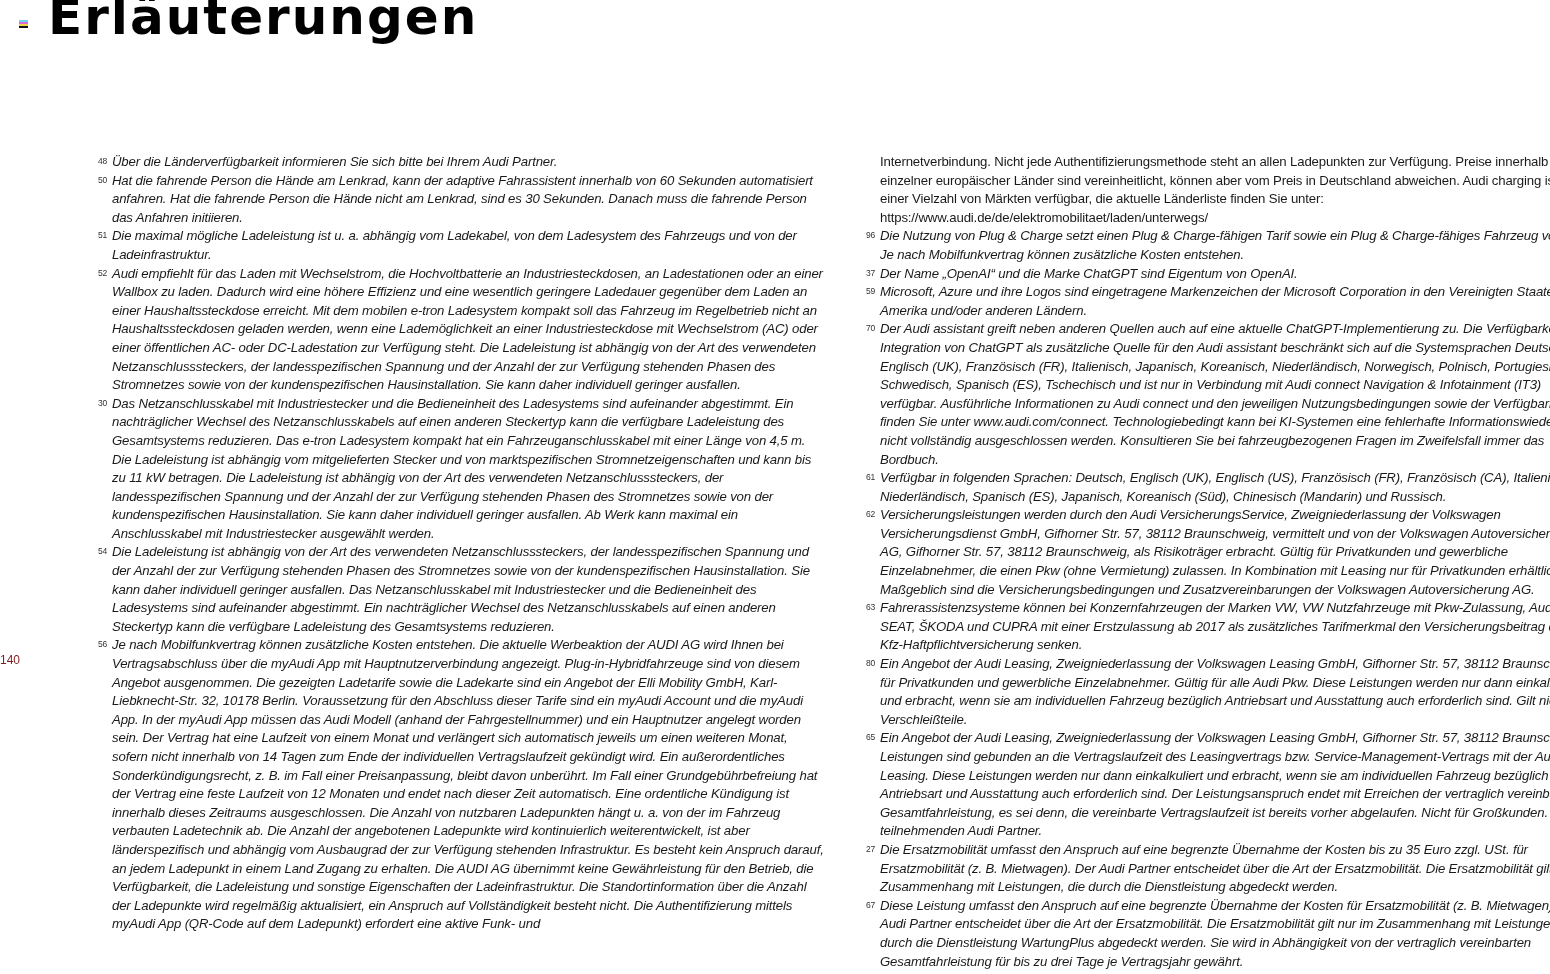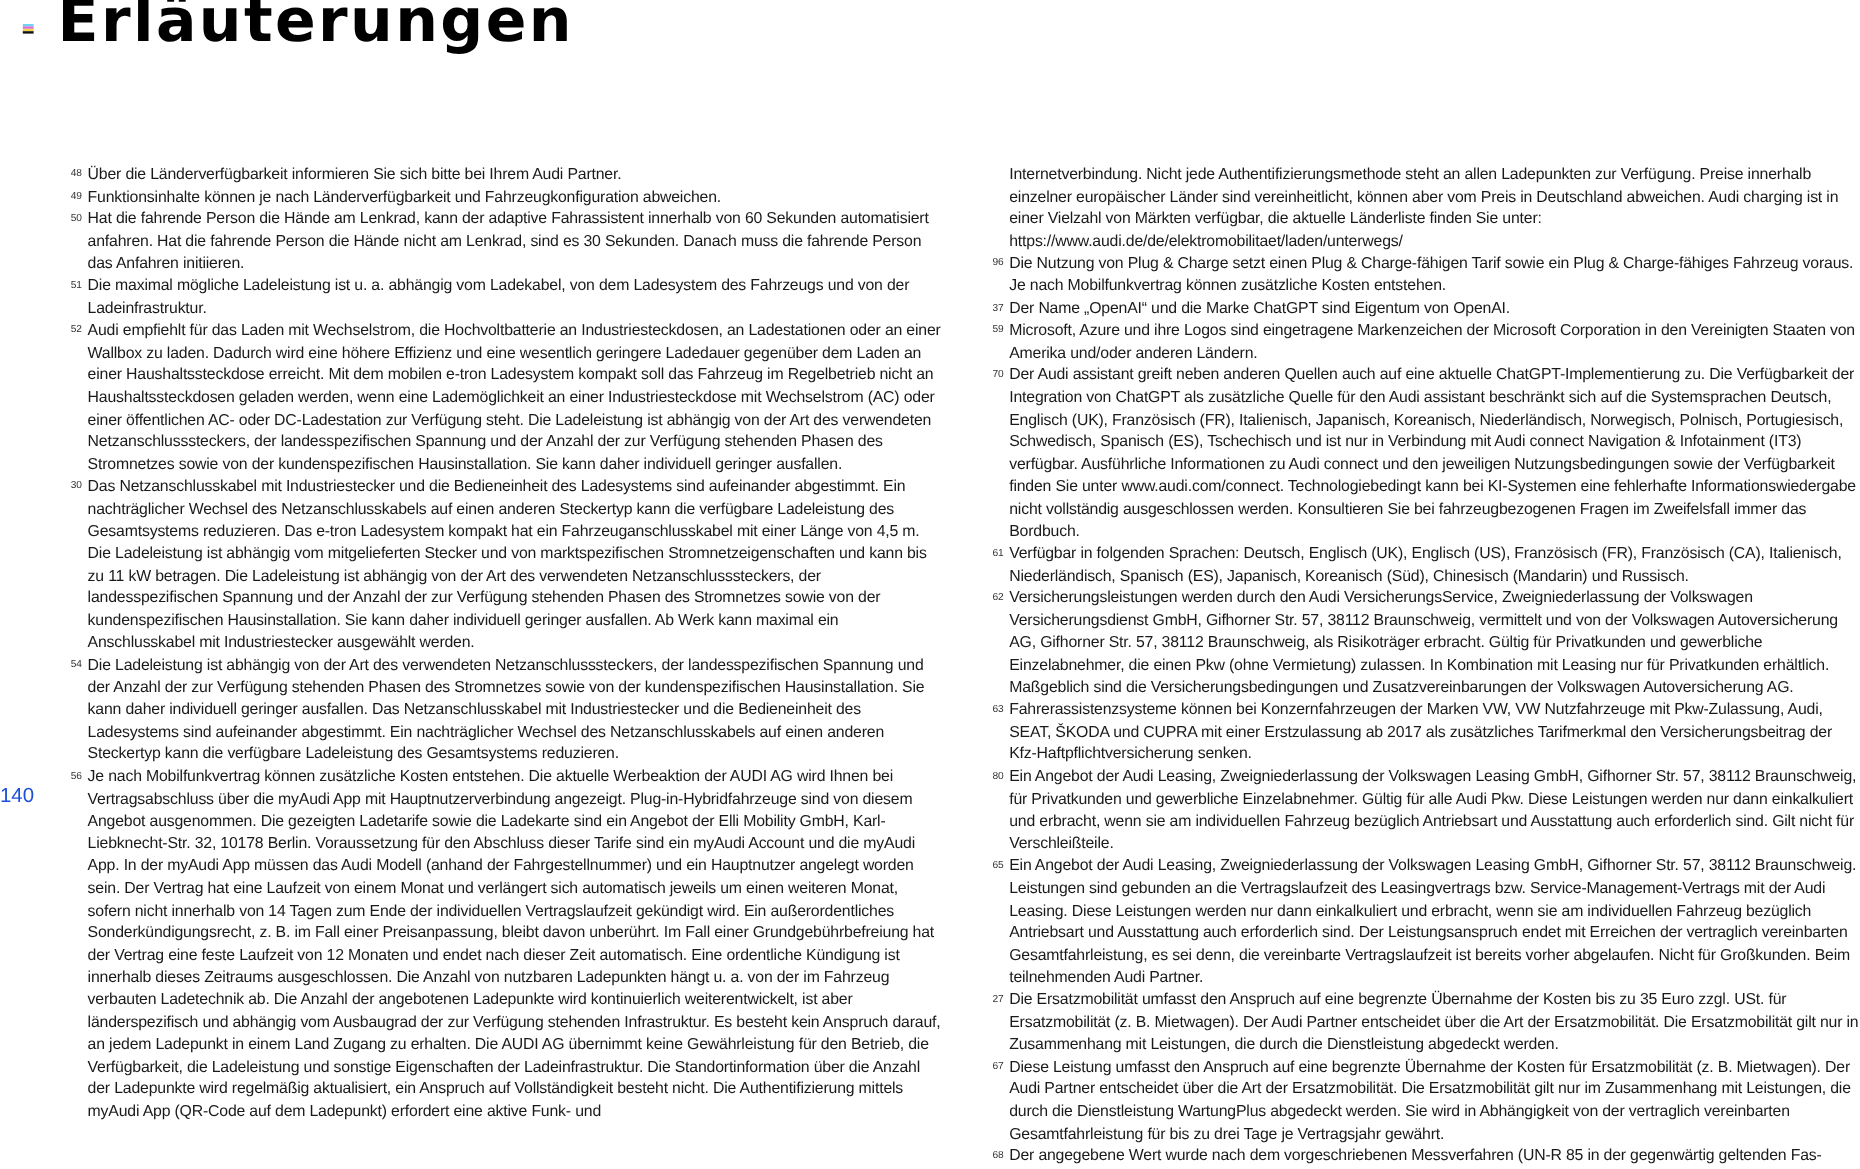--- a/index.html
+++ b/index.html
@@ -1,50 +1,46 @@
 <!DOCTYPE html>
 <html><head>
 <meta charset="utf-8">
 <style>
   html, body { margin:0; padding:0; background:#ffffff; }
   body { width:1550px; height:974px; overflow:hidden; position:relative; font-family:"Liberation Sans", sans-serif; color:#1a1a1a; }
   .title { position:absolute; left:48px; top:-18px; font-family:"DejaVu Sans", sans-serif; font-weight:bold; font-size:50px; letter-spacing:2px; color:#000; margin:0; line-height:70px; }
   .color-mark { position:absolute; left:19px; top:20px; width:9px; height:8px; }
   .color-mark span { display:block; height:2px; }
-  .page-number { position:absolute; left:0px; top:653px; font-size:17px; color:#1d4ed8; }
-  .col { position:absolute; top:136px; font-size:13.2px; line-height:18.6px; letter-spacing:-0.15px; }
+  .page-number { position:absolute; left:0px; top:653px; font-size:12px; color:#7f1d1d; }
+  .col { position:absolute; top:153px; font-size:13.2px; line-height:18.6px; letter-spacing:-0.15px;margin-left:39px; }
   .col-left { left:56px; width:730px; }
   .col-right { left:824px; width:726px; }
   .note { position:relative; padding-left:17px; margin:0; }
   .note .num { position:absolute; left:3px; top:-1px; font-size:8.5px; color:#333; }
-  .note .txt { display:block; }
+  .note .txt { display:block;font-style:italic; }
   .cont { padding-left:17px; margin:0; }
 </style>
 </head>
 <body>
 
 <div class="color-mark">
   <span style="background:#6fd3f0"></span>
   <span style="background:#d86bd8"></span>
   <span style="background:#f3d34a"></span>
   <span style="background:#111111"></span>
 </div>
 
 <h1 class="title">Erläuterungen</h1>
 
 <div class="page-number">140</div>
 
 <div class="col col-left">
   <p class="note">
       <span class="num">48</span>
       <span class="txt">Über die Länderverfügbarkeit informieren Sie sich bitte bei Ihrem Audi Partner.</span>
-    </p>
-  <p class="note">
-      <span class="num">49</span>
-      <span class="txt">Funktionsinhalte können je nach Länderverfügbarkeit und Fahrzeugkonfiguration abweichen.</span>
     </p>
   <p class="note">
       <span class="num">50</span>
       <span class="txt">Hat die fahrende Person die Hände am Lenkrad, kann der adaptive Fahrassistent innerhalb von 60 Sekunden automatisiert anfahren. Hat die fahrende Person die Hände nicht am Lenkrad, sind es 30 Sekunden. Danach muss die fahrende Person das Anfahren initiieren.</span>
     </p>
   <p class="note">
       <span class="num">51</span>
       <span class="txt">Die maximal mögliche Ladeleistung ist u. a. abhängig vom Ladekabel, von dem Ladesystem des Fahrzeugs und von der Ladeinfrastruktur.</span>
     </p>
   <p class="note">

